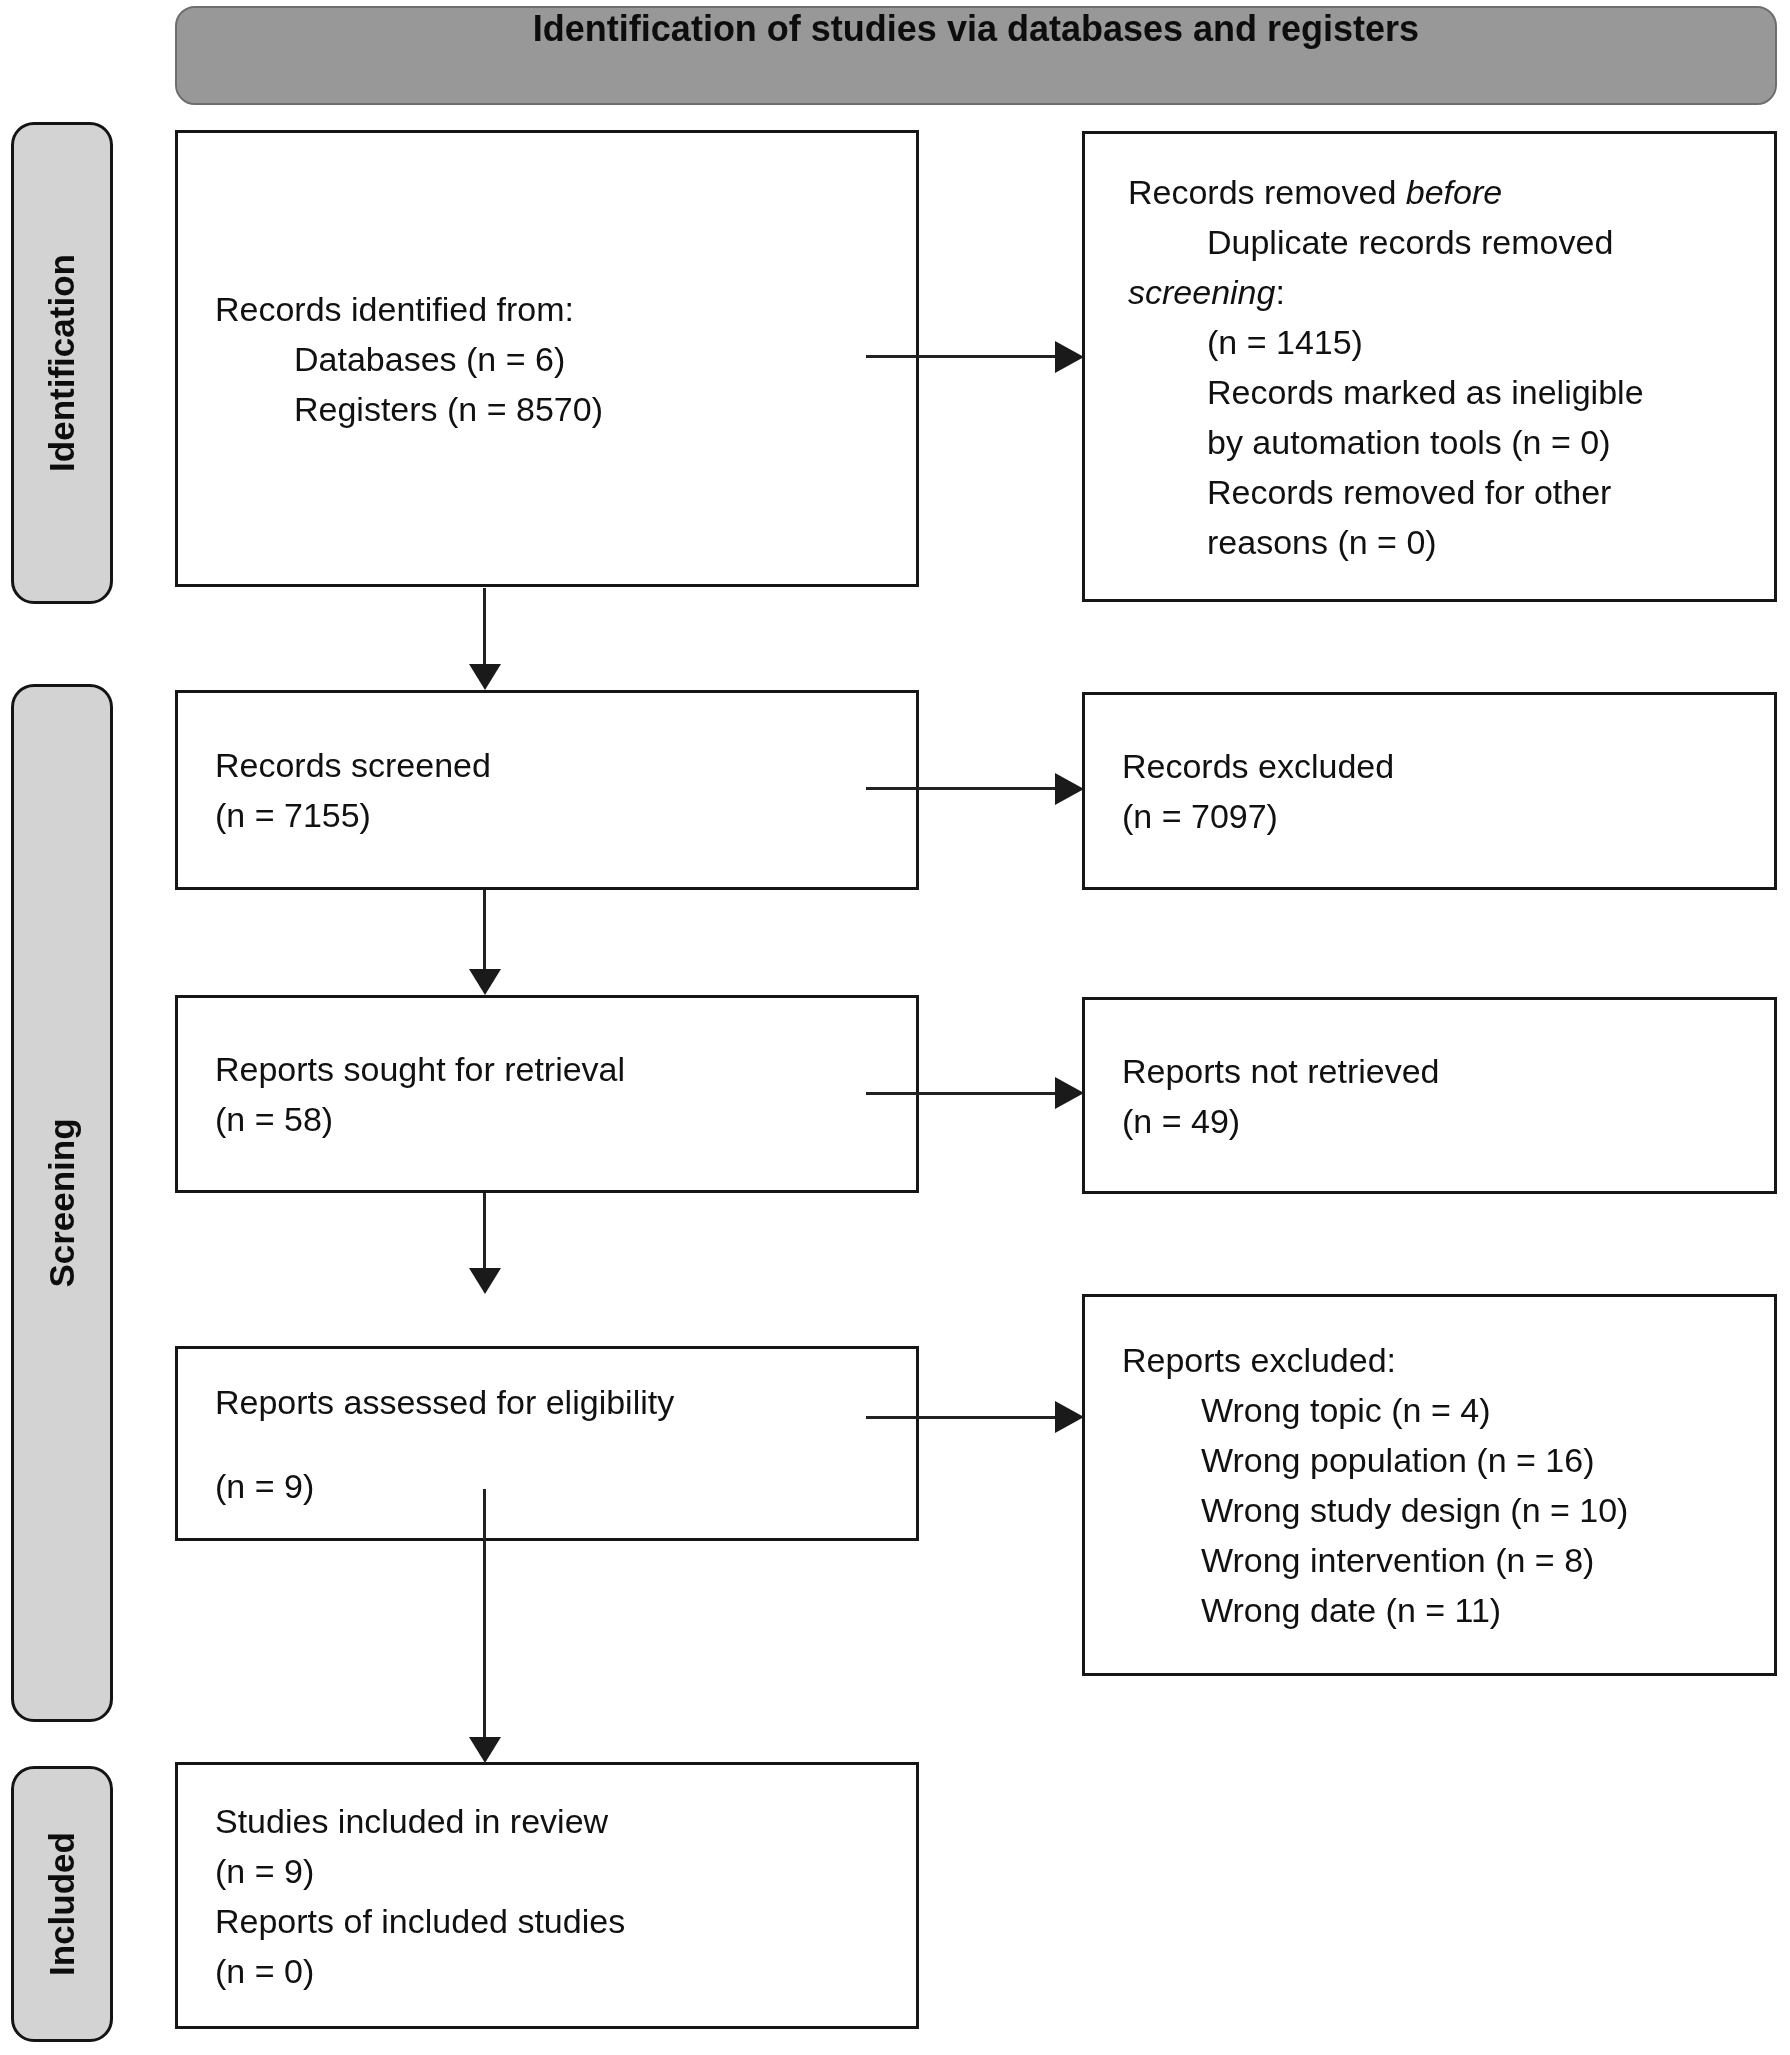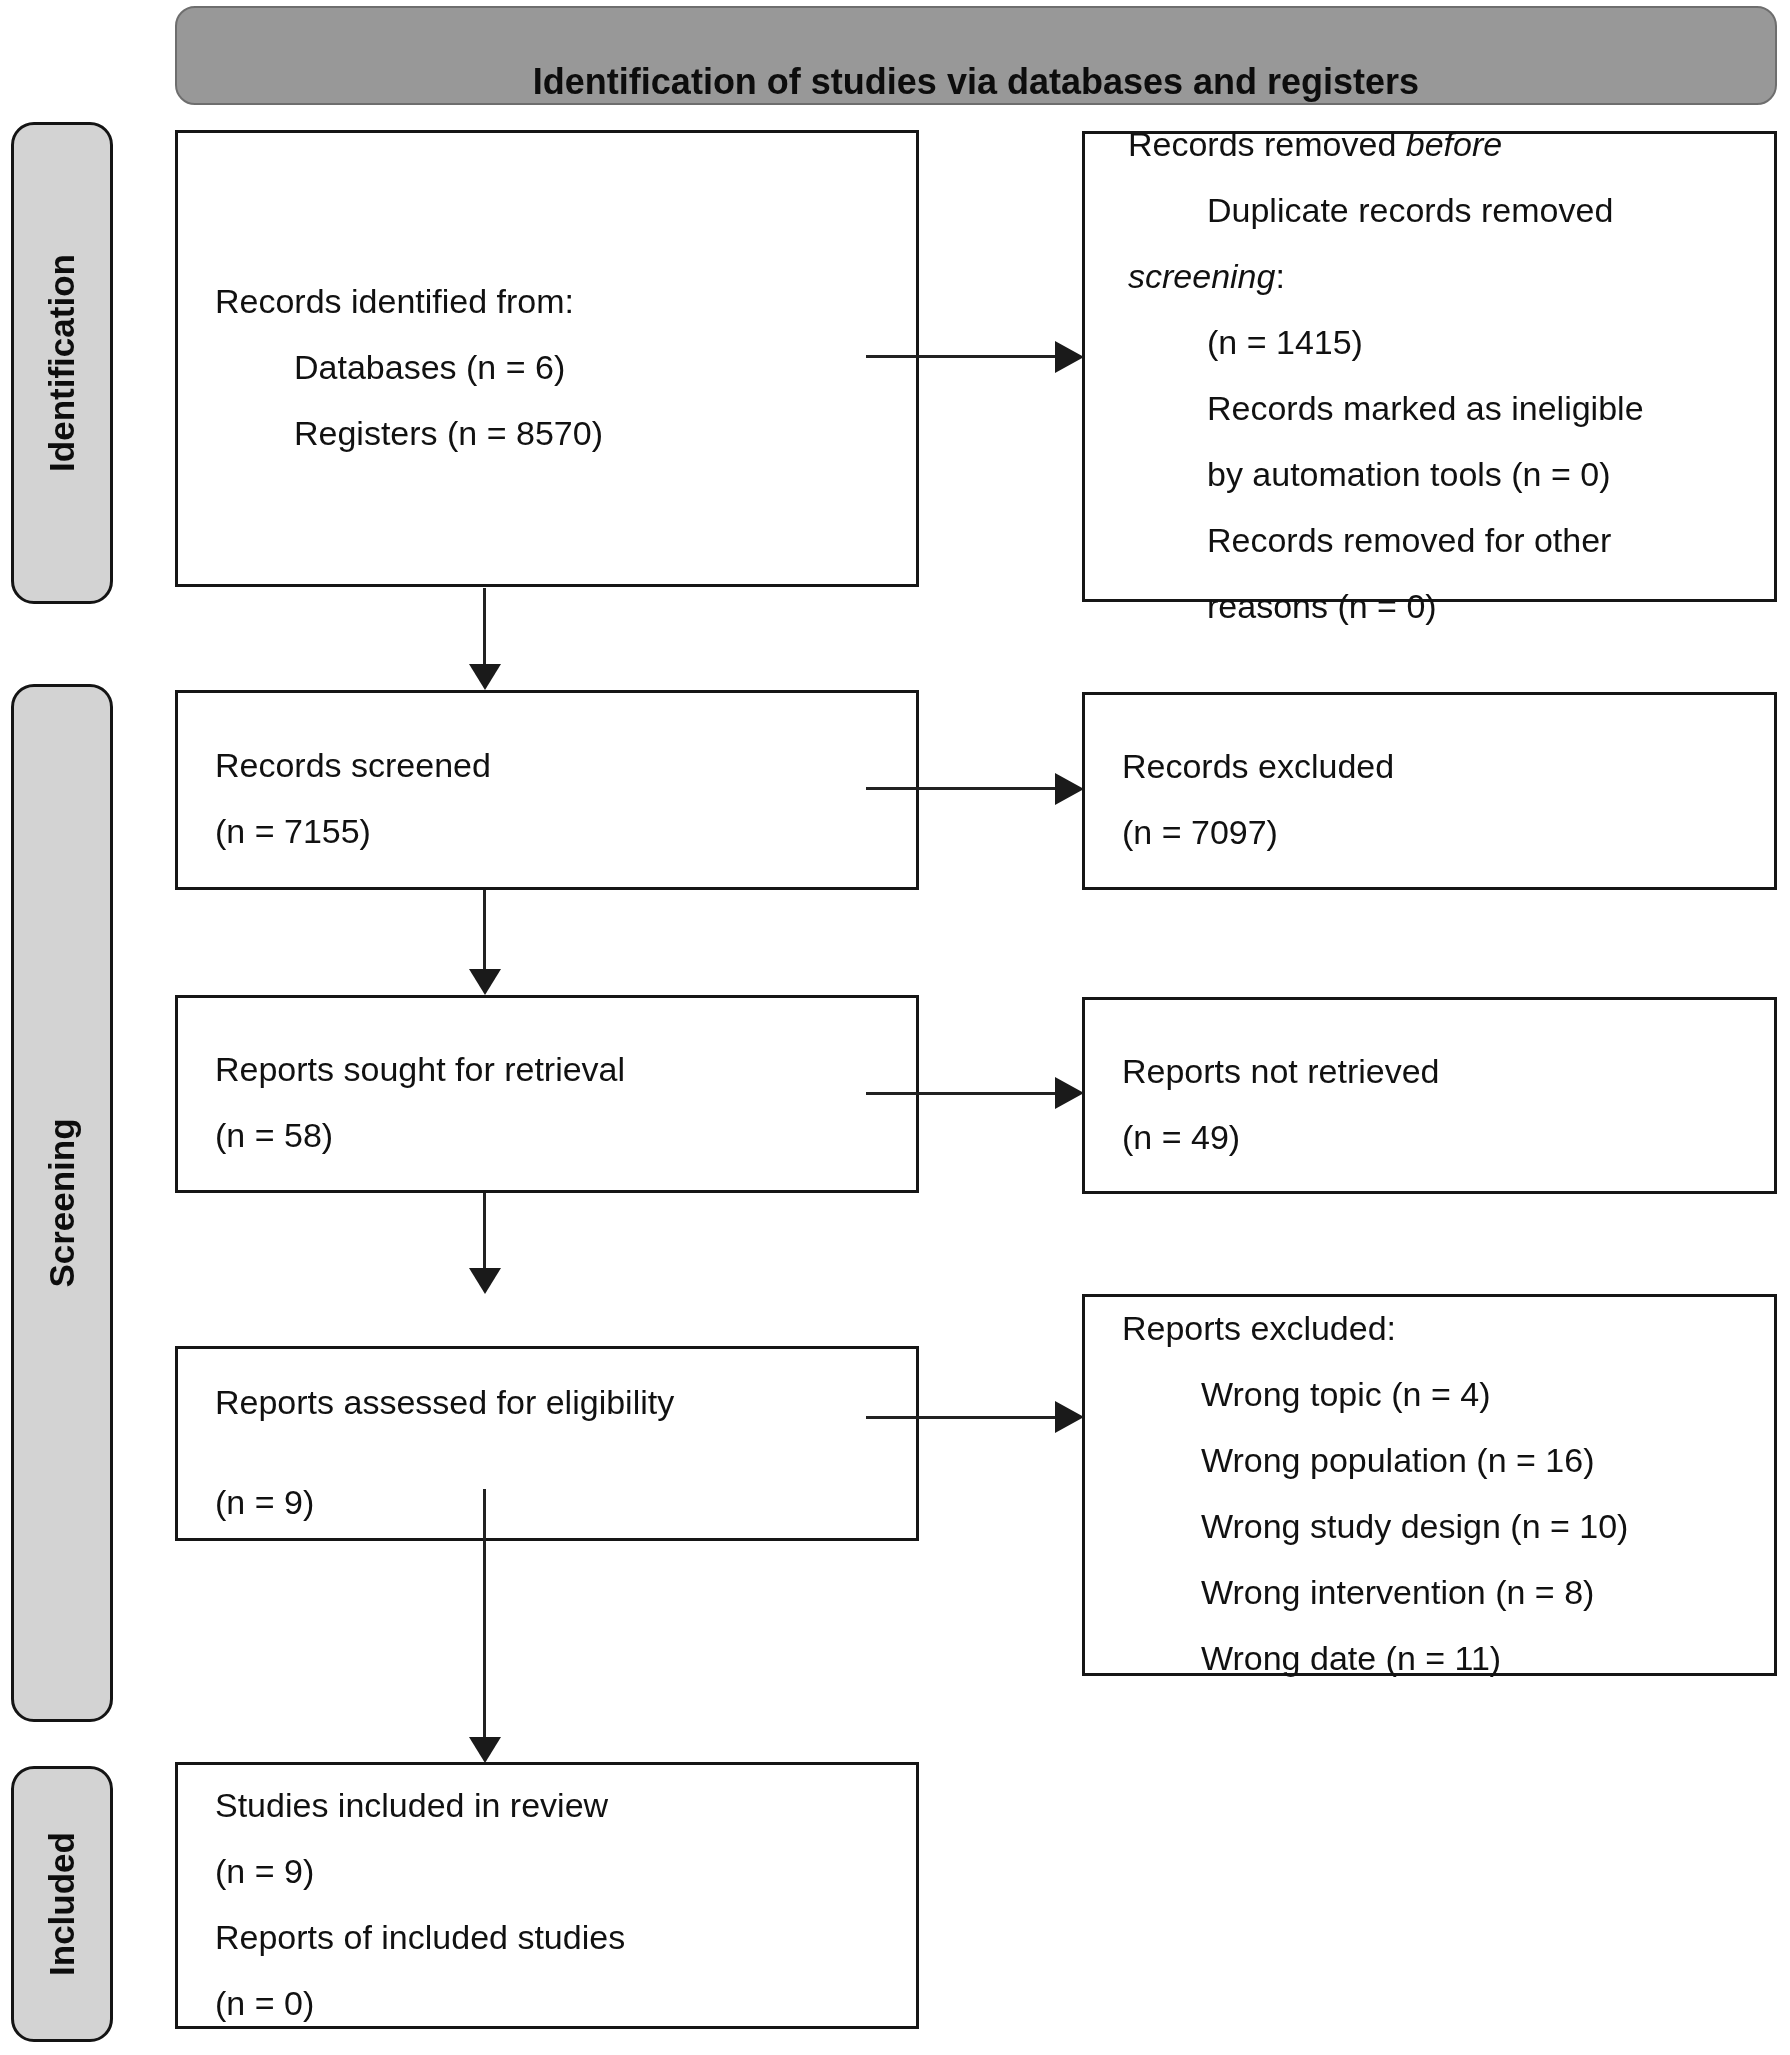--- a/index.html
+++ b/index.html
@@ -6,42 +6,42 @@
   #stage{
     position:relative;
     width:1791px;height:2056px;
     background:#ffffff;
     font-family:"Liberation Sans", sans-serif;
     color:#111111;
   }
   .banner{
     position:absolute;left:175px;top:6.1px;width:1602px;height:99px;
     background:#989898;border:2.3px solid #6e6e6e;border-radius:20px;
-    display:flex;align-items:flex-end;justify-content:center;
+    display:flex;align-items:flex-start;justify-content:center;
     box-sizing:border-box;
     font-size:36px;font-weight:bold;color:#0d0d0d;
   }
   .stage-label{
     position:absolute;left:10.7px;width:102px;
     background:#d3d3d3;border:3.8px solid #141414;border-radius:23px;
     display:flex;align-items:center;justify-content:center;
     box-sizing:border-box;
   }
   .stage-label span{
     transform:rotate(-90deg);white-space:nowrap;
     font-size:35px;font-weight:bold;color:#0d0d0d;
   }
   .flowbox{
     position:absolute;background:#ffffff;
     border:3.8px solid #161616;box-sizing:border-box;
     display:flex;flex-direction:column;justify-content:center;
     padding:15.2px 23px 15.2px 37px;
     font-size:34px;line-height:50px;
   }
-  .flowbox .ln{white-space:nowrap;margin-top:16px;}
+  .flowbox .ln{white-space:nowrap;}
   .flowbox .indent{padding-left:79px;}
   .flowbox .it{font-style:italic;}
   .col1{left:175px;width:744px;}
   .col2{left:1082px;width:695px;}
   .hline{position:absolute;height:3px;background:#222222;}
   .vline{position:absolute;width:3px;background:#222222;}
   .head-right{
     position:absolute;width:0;height:0;
     border-top:16px solid transparent;border-bottom:16px solid transparent;
     border-left:29px solid #1a1a1a;

